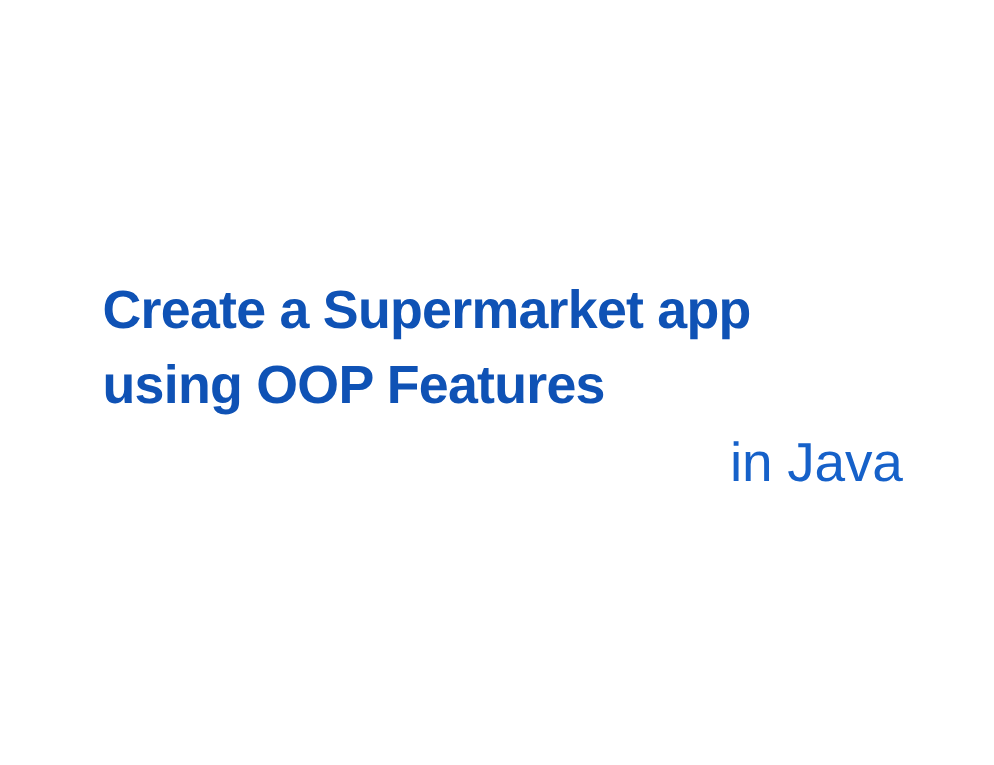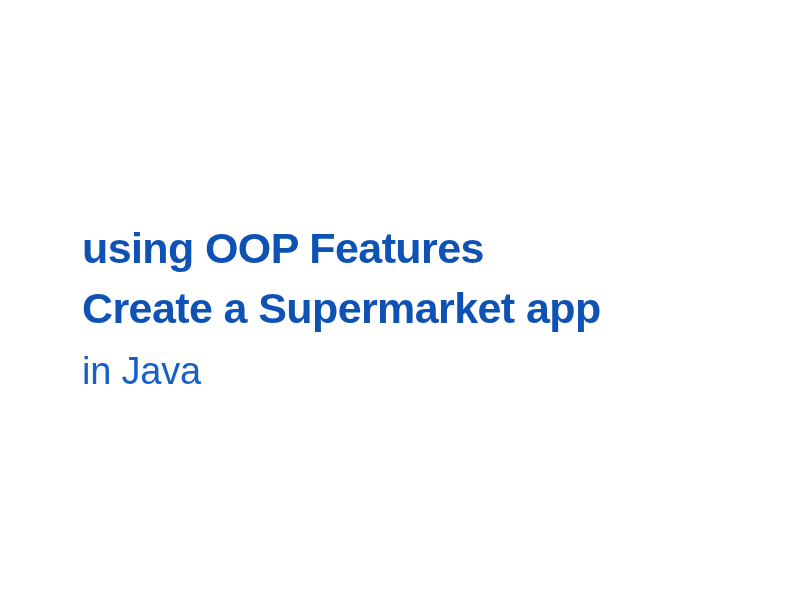--- a/index.html
+++ b/index.html
@@ -44,36 +44,37 @@
     letter-spacing: -0.6px;
     color: #0F52B5;
     white-space: nowrap;
   }
 
   .subtitle-line {
     display: block;
     margin: 0;
     padding: 0;
     margin-top: 8px;
-    font-size: 38px;
+    font-size: 44px;
     line-height: 50px;
     font-weight: 400;
     letter-spacing: -0.2px;
     color: #1661C9;
     white-space: nowrap;
+    text-align: right;
   }
 </style>
 </head>
 <body>
 
 <div class="slide" style="background: rgb(255, 255, 255);">
 
   <div class="title-block">
 
+    <h1 class="title-line" style="color: rgb(15, 82, 181);">Create a Supermarket app</h1>
+
     <h1 class="title-line" style="color: rgb(15, 82, 181);">using OOP Features</h1>
-
-    <h1 class="title-line" style="color: rgb(15, 82, 181);">Create a Supermarket app</h1>
 
     <h2 class="subtitle-line" style="color: rgb(22, 97, 201);">in Java</h2>
 
   </div>
 
 </div>
 
 </body></html>

